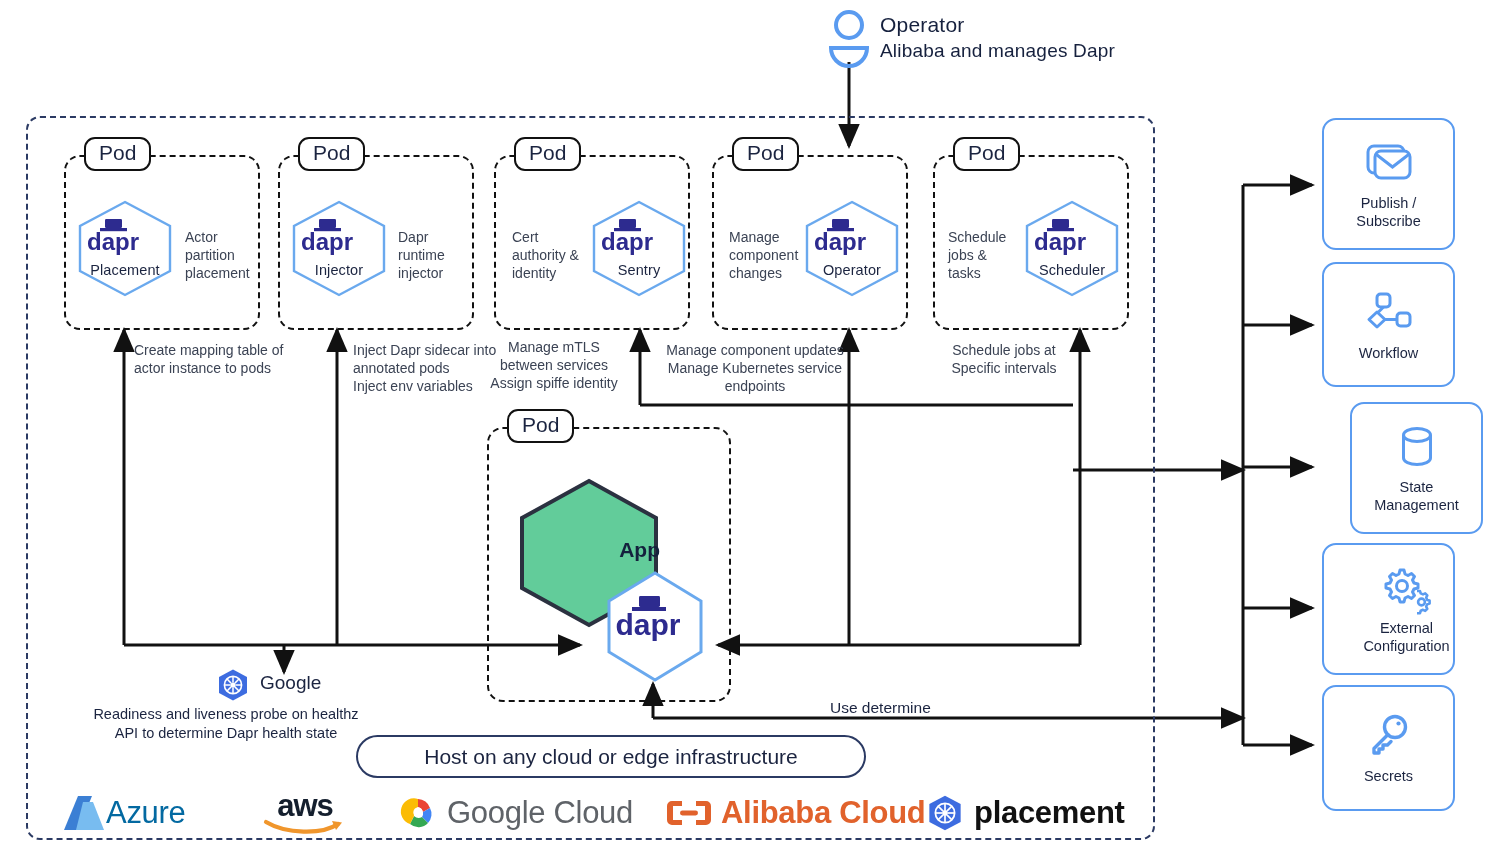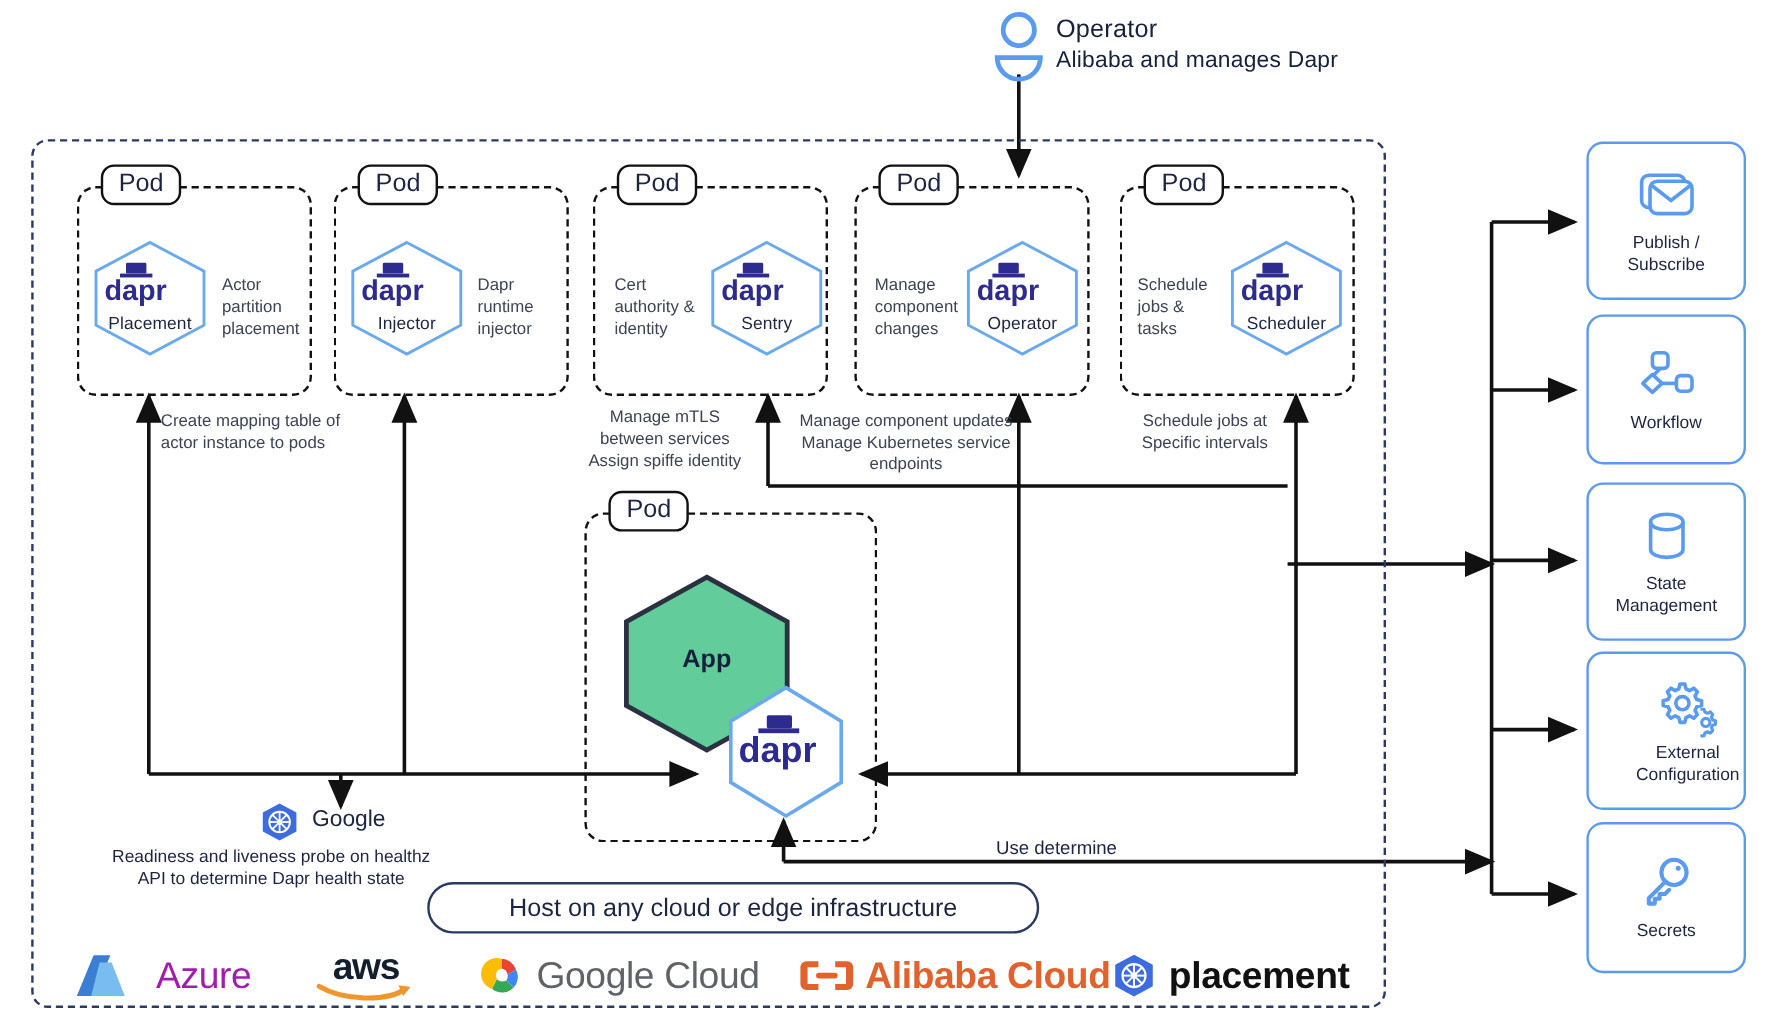--- a/index.html
+++ b/index.html
@@ -44,21 +44,21 @@
     position: absolute; width: 100%; text-align: center;
     font-size: 14.5px; color: #1b2440; letter-spacing: .1px;
   }
   .dapr-mark { position: absolute; left: 0; width: 100%; text-align: center; }
 
   .pod-desc { position: absolute; font-size: 14px; color: #3b4354; line-height: 18px; }
   .flow-note { position: absolute; font-size: 14px; color: #3b4354; line-height: 18px; }
 
   
   #app-hex-label {
-    position: absolute; width: 100%; text-align: center;
+    position: absolute; width: 100%; text-align: right;
     font-size: 21px; font-weight: bold; color: #14213d;
   }
 
   
   #kubelet-row { left: 216px; top: 668px; width: 260px; height: 36px; }
   #kubelet-label { position: absolute; left: 44px; top: 4px; font-size: 19px; color: #1b2440; }
   #kubelet-note { left: 76px; top: 705px; width: 300px; text-align: center;
                   font-size: 14.5px; color: #1b2440; line-height: 19px; }
 
   
@@ -176,20 +176,21 @@
     <div class="dapr-mark" style="top:19px;">
       <svg width="70" height="36" viewBox="0 0 70 36">
         <rect x="27" y="0" width="17" height="9" rx="1.2" fill="#2d2b8f"></rect>
         <rect x="22" y="9" width="27" height="3.2" fill="#2d2b8f"></rect>
         <text x="35" y="31" font-family="Liberation Sans, sans-serif" font-size="24" font-weight="bold" fill="#2d2b8f" text-anchor="middle">dapr</text>
       </svg>
     </div>
     <div class="hex-label" style="top:62px;">Injector</div>
   </div>
   <div class="pod-desc" style="left:398px; top:228px; width:78px;">Dapr<br>runtime<br>injector</div>
+  <div class="flow-note" style="left:353px; top:341px; width:220px;">Inject Dapr sidecar into<br>annotated pods<br>Inject env variables</div>
 
   <div class="abs pod" style="left:494px; top:155px; width:196px; height:175px;">
     <div class="pod-tab">Pod</div>
   </div>
   <div class="abs hexwrap" style="left:592px; top:200px; width:94px; height:97px;">
     <svg class="hex-svg" viewBox="0 0 94 97" width="94" height="97">
       <polygon points="47,2 92,26 92,71 47,95 2,71 2,26" fill="#ffffff" stroke="#6aa9ee" stroke-width="2.4"></polygon>
     </svg>
     <div class="dapr-mark" style="top:19px;">
       <svg width="70" height="36" viewBox="0 0 70 36">
@@ -287,21 +288,21 @@
 
   <div class="abs" id="host-banner">Host on any cloud or edge infrastructure</div>
 
   <div class="abs" id="clouds">
 
     <div class="cloud-logo" style="left:16px;">
       <svg width="44" height="40" viewBox="0 0 44 40">
         <polygon points="16,3 30,3 16,37 2,37" fill="#3b7fd4"></polygon>
         <polygon points="21,9 31,9 42,37 14,37" fill="#78bcf0"></polygon>
       </svg>
-      <span class="cloud-name" style="color:#a21caf; margin-left:24px;">Azure</span>
+      <span class="cloud-name" style="color:#0369a1; margin-left:0;">Azure</span>
     </div>
 
     <div class="cloud-logo" style="left:218px; flex-direction:column; justify-content:center;">
       <span class="cloud-name" style="color:#141f2e; font-weight:bold; line-height:30px; letter-spacing:-1px;">aws</span>
       <svg width="82" height="16" viewBox="0 0 82 16" style="margin-top:-2px;">
         <path d="M2,3 C22,15 58,16 74,5" fill="none" stroke="#f0962c" stroke-width="4.2" stroke-linecap="round"></path>
         <path d="M68,2 L78,3.5 L72,11 Z" fill="#f0962c"></path>
       </svg>
     </div>
 
@@ -362,21 +363,21 @@
         <rect x="11" y="3" width="13" height="13" rx="3.5" fill="none" stroke="#5a9bf0" stroke-width="3"></rect>
         <rect x="31" y="22" width="13" height="13" rx="3.5" fill="none" stroke="#5a9bf0" stroke-width="3"></rect>
         <polygon points="11,21 19,28.5 11,36 3,28.5" fill="none" stroke="#5a9bf0" stroke-width="3" stroke-linejoin="round"></polygon>
         <line x1="17.5" y1="16" x2="12.5" y2="21" stroke="#5a9bf0" stroke-width="3"></line>
         <line x1="19" y1="28.5" x2="31" y2="28.5" stroke="#5a9bf0" stroke-width="3"></line>
       </svg>
     </div>
     <div class="bb-label">Workflow</div>
   </div>
 
-  <div class="bb" style="top:402px; height:132px;">
+  <div class="bb" style="top:402px; height:132px;margin-left:28px;">
     <div class="bb-icon">
       <svg width="42" height="44" viewBox="0 0 42 44">
         <ellipse cx="21" cy="10" rx="13.5" ry="6.5" fill="none" stroke="#5a9bf0" stroke-width="3"></ellipse>
         <path d="M7.5,10 L7.5,33 A13.5,6.5 0 0 0 34.5,33 L34.5,10" fill="none" stroke="#5a9bf0" stroke-width="3"></path>
       </svg>
     </div>
     <div class="bb-label">State<br>Management</div>
   </div>
 
   <div class="bb" style="top:543px; height:132px;padding-left:36px;">

